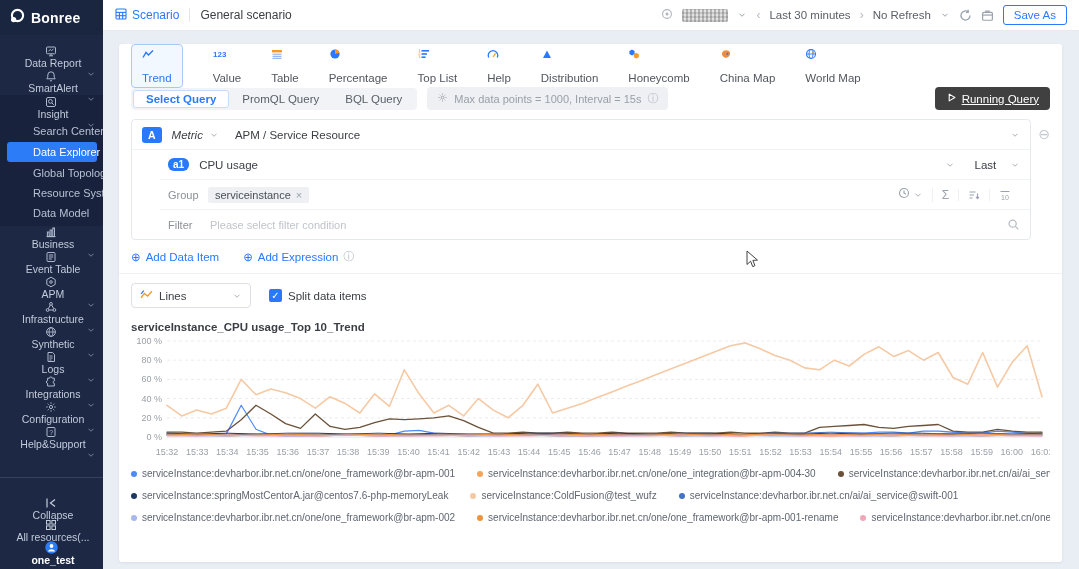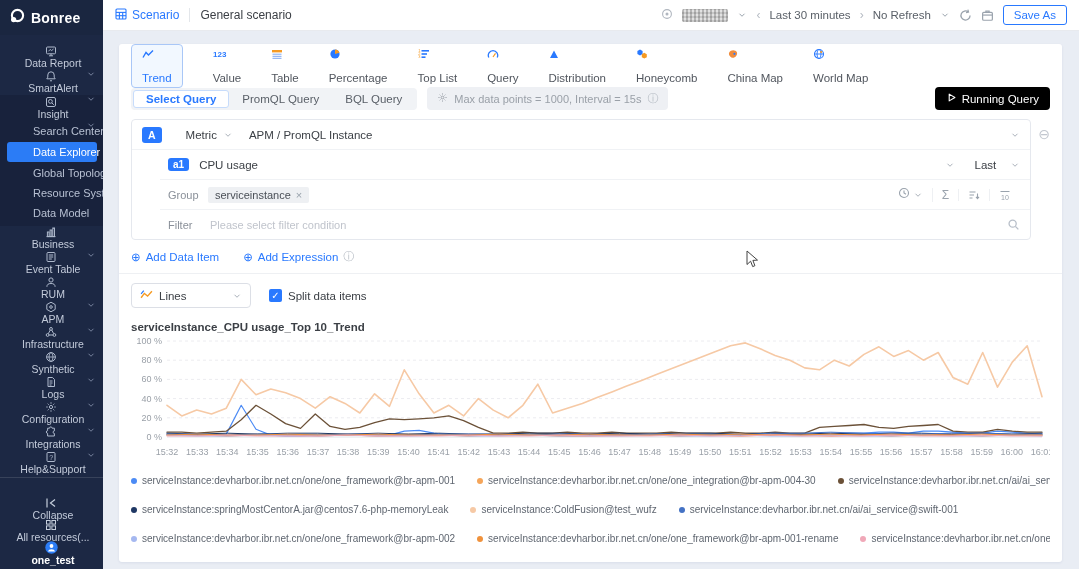--- a/index.html
+++ b/index.html
@@ -55,22 +55,22 @@
   .viz-tab.active{border:1px solid #a9c7f7;background:#f2f8ff;border-radius:4px;
     color:#2979ff;padding:3px 10px;}
 
   
   .query-row{display:flex;align-items:flex-end;margin-top:9px;}
   .qt-wrap{background:#f1f3f6;border-radius:4px;padding:2px;display:flex;font-size:11.5px;}
   .qt{padding:3px 13px;color:#5a6068;border-radius:3px;cursor:pointer;}
   .qt.active{background:#fff;color:#2979ff;font-weight:bold;border:1px solid #c7dcfb;padding:2px 12px;}
   .settings-pill{margin-left:10px;background:#eef0f4;border-radius:4px;color:#9aa0a8;
     font-size:11px;padding:4px 10px;display:flex;gap:6px;align-items:center;}
-  .run-btn{margin-left:auto;background:#000000;color:#fff;font-size:11.5px;border:none;
-    border-radius:4px;padding:5px 11px;display:flex;gap:5px;align-items:center;cursor:pointer;}
+  .run-btn{margin-left:auto;background:#404040;color:#fff;font-size:11.5px;border:none;
+    border-radius:4px;padding:5px 11px;display:flex;gap:5px;align-items:center;cursor:pointer;text-decoration:underline;}
 
   
   .builder-wrap{display:flex;align-items:flex-start;gap:7px;margin-top:9px;}
   .builder{flex:1;border:1px solid #e5e8ee;border-radius:4px;background:#fff;}
   .remove-query{color:#c2c7cf;font-size:14px;line-height:14px;margin-top:8px;cursor:pointer;}
   .b-row{display:flex;align-items:center;min-height:27px;padding:1px 10px;font-size:11.5px;}
   .b-row.top{border-bottom:1px solid #f0f2f5;}
   .badge{background:#2979ff;color:#fff;border-radius:3px;font-size:10.5px;font-weight:bold;
     padding:2px 6px;flex-shrink:0;}
   .b-label{color:#8a9099;font-size:11px;width:40px;flex-shrink:0;}
@@ -100,21 +100,21 @@
     align-items:center;gap:6px;font-size:11.5px;color:#3c4046;width:120px;cursor:pointer;box-sizing:border-box;}
   .type-select .chev-sm{margin-left:auto;}
   .split{display:flex;align-items:center;gap:6px;font-size:11.5px;color:#3c4046;cursor:pointer;}
   .checkbox{width:13px;height:13px;background:#2979ff;border-radius:2px;color:#fff;
     font-size:10px;line-height:13px;text-align:center;}
 
   
   .chart-title{margin-top:13px;font-size:11.5px;font-weight:bold;color:#3c4046;}
   .chart-svg{display:block;margin-top:2px;}
   .legend{margin-top:3px;}
-  .legend-row{display:flex;gap:22px;margin-top:18px;align-items:center;overflow:hidden;}
+  .legend-row{display:flex;gap:22px;margin-top:11px;align-items:center;overflow:hidden;}
   .legend-item{display:flex;align-items:center;gap:5px;font-size:10px;color:#5f6670;white-space:nowrap;cursor:pointer;}
   .dot{width:6px;height:6px;border-radius:50%;flex-shrink:0;}
 
   .cursor{position:absolute;left:746px;top:250px;z-index:20;pointer-events:none;}
 </style>
 </head>
 <body>
 
 <div class="app">
 
@@ -210,36 +210,20 @@
                 <path d="M3.8 4 h4.4 M3.8 6 h4.4 M3.8 8 h3"></path>
               </g>
             </svg>
           </span>
     <span>Event Table</span>
         </div>
         <div class="side-item">
           <span class="icon">
             <svg width="12" height="12" viewBox="0 0 12 12" xmlns="http://www.w3.org/2000/svg">
               <g fill="none" stroke="#aeb9cc">
-                <circle cx="6" cy="4" r="2.1"></circle>
-                <path d="M1.9 10.8 a4.1 3.3 0 0 1 8.2 0"></path>
-              </g>
-            </svg>
-          </span>
-    <span>RUM</span>
-          <span class="chev">
-            <svg width="10" height="10" viewBox="0 0 12 12" xmlns="http://www.w3.org/2000/svg">
-              <path d="M3 4.5 L6 7.5 L9 4.5" fill="none" stroke="currentColor" stroke-width="1.2"></path>
-            </svg>
-          </span>
-        </div>
-        <div class="side-item">
-          <span class="icon">
-            <svg width="12" height="12" viewBox="0 0 12 12" xmlns="http://www.w3.org/2000/svg">
-              <g fill="none" stroke="#aeb9cc">
                 <path d="M6 1.2 L10.2 3.6 V8.4 L6 10.8 L1.8 8.4 V3.6 Z"></path>
                 <circle cx="6" cy="6" r="1.3"></circle>
               </g>
             </svg>
           </span>
     <span>APM</span>
           <span class="chev">
             <svg width="10" height="10" viewBox="0 0 12 12" xmlns="http://www.w3.org/2000/svg">
               <path d="M3 4.5 L6 7.5 L9 4.5" fill="none" stroke="currentColor" stroke-width="1.2"></path>
             </svg>
@@ -293,41 +277,41 @@
           <span class="chev">
             <svg width="10" height="10" viewBox="0 0 12 12" xmlns="http://www.w3.org/2000/svg">
               <path d="M3 4.5 L6 7.5 L9 4.5" fill="none" stroke="currentColor" stroke-width="1.2"></path>
             </svg>
           </span>
         </div>
         <div class="side-item">
           <span class="icon">
             <svg width="12" height="12" viewBox="0 0 12 12" xmlns="http://www.w3.org/2000/svg">
               <g fill="none" stroke="#aeb9cc">
+                <path d="M4.5 2.2 a1.3 1.3 0 0 1 2.6 0 H9.4 V4.9 a1.3 1.3 0 0 0 0 2.6 V10 H2.6 V7.3 a1.3 1.3 0 0 1 0-2.6 V2.2 Z"></path>
+              </g>
+            </svg>
+          </span>
+    <span>Integrations</span>
+          <span class="chev">
+            <svg width="10" height="10" viewBox="0 0 12 12" xmlns="http://www.w3.org/2000/svg">
+              <path d="M3 4.5 L6 7.5 L9 4.5" fill="none" stroke="currentColor" stroke-width="1.2"></path>
+            </svg>
+          </span>
+        </div>
+        <div class="side-item">
+          <span class="icon">
+            <svg width="12" height="12" viewBox="0 0 12 12" xmlns="http://www.w3.org/2000/svg">
+              <g fill="none" stroke="#aeb9cc">
                 <circle cx="6" cy="6" r="1.6"></circle>
                 <path d="M6 1.3 V2.7 M6 9.3 V10.7 M1.3 6 H2.7 M9.3 6 H10.7 M2.7 2.7 L3.7 3.7 M8.3 8.3 L9.3 9.3 M9.3 2.7 L8.3 3.7 M3.7 8.3 L2.7 9.3"></path>
               </g>
             </svg>
           </span>
     <span>Configuration</span>
-          <span class="chev">
-            <svg width="10" height="10" viewBox="0 0 12 12" xmlns="http://www.w3.org/2000/svg">
-              <path d="M3 4.5 L6 7.5 L9 4.5" fill="none" stroke="currentColor" stroke-width="1.2"></path>
-            </svg>
-          </span>
-        </div>
-        <div class="side-item">
-          <span class="icon">
-            <svg width="12" height="12" viewBox="0 0 12 12" xmlns="http://www.w3.org/2000/svg">
-              <g fill="none" stroke="#aeb9cc">
-                <path d="M4.5 2.2 a1.3 1.3 0 0 1 2.6 0 H9.4 V4.9 a1.3 1.3 0 0 0 0 2.6 V10 H2.6 V7.3 a1.3 1.3 0 0 1 0-2.6 V2.2 Z"></path>
-              </g>
-            </svg>
-          </span>
-    <span>Integrations</span>
           <span class="chev">
             <svg width="10" height="10" viewBox="0 0 12 12" xmlns="http://www.w3.org/2000/svg">
               <path d="M3 4.5 L6 7.5 L9 4.5" fill="none" stroke="currentColor" stroke-width="1.2"></path>
             </svg>
           </span>
         </div>
         <div class="side-item">
           <span class="icon">
             <svg width="12" height="12" viewBox="0 0 12 12" xmlns="http://www.w3.org/2000/svg">
               <g fill="none" stroke="#aeb9cc">
@@ -493,21 +477,21 @@
             </span>
     <span>Top List</span>
           </span>
           <span class="viz-tab">
             <span style="display:flex;">
               <svg width="12" height="12" viewBox="0 0 12 12" xmlns="http://www.w3.org/2000/svg">
                 <path d="M1.8 9.5 A4.7 4.7 0 1 1 10.2 9.5" fill="none" stroke="#2979ff" stroke-width="1.3"></path>
                 <line x1="6" y1="9" x2="8.5" y2="5.4" stroke="#f59a23" stroke-width="1.2"></line>
               </svg>
             </span>
-    <span>Query</span>
+    <span>Help</span>
           </span>
           <span class="viz-tab">
             <span style="display:flex;">
               <svg width="12" height="12" viewBox="0 0 12 12" xmlns="http://www.w3.org/2000/svg">
                 <path d="M2 10 L6 2.5 L10 10 Z" fill="#2979ff"></path>
               </svg>
             </span>
     <span>Distribution</span>
           </span>
           <span class="viz-tab">
@@ -562,36 +546,36 @@
                 <path d="M3.5 2.3 L9.7 6 L3.5 9.7 Z" fill="none" stroke="#fff" stroke-width="1.2" stroke-linejoin="round"></path>
               </svg></span>
           <span>Running Query</span>
         </button>
       </div>
 
       <div class="builder-wrap">
         <div class="builder">
           <div class="b-row top">
             <span class="badge">A</span>
-            <span style="margin-left:24px;color:#3c4046;">Metric</span>
+            <span style="margin-left:10px;color:#3c4046;font-style:italic;">Metric</span>
             <span class="chev-sm" style="margin-left:6px;" id="chev-m1">
                 <svg width="10" height="10" viewBox="0 0 12 12" xmlns="http://www.w3.org/2000/svg">
                   <path d="M3 4.5 L6 7.5 L9 4.5" fill="none" stroke="currentColor" stroke-width="1.2"></path>
                 </svg>
               </span>
-            <span style="margin-left:16px;color:#3c4046;">APM / PromQL Instance</span>
+            <span style="margin-left:16px;color:#3c4046;">APM / Service Resource</span>
             <span class="chev-sm" style="margin-left:auto;" id="chev-m2">
                 <svg width="10" height="10" viewBox="0 0 12 12" xmlns="http://www.w3.org/2000/svg">
                   <path d="M3 4.5 L6 7.5 L9 4.5" fill="none" stroke="currentColor" stroke-width="1.2"></path>
                 </svg>
               </span>
           </div>
           <div class="b-inner">
             <div class="b-row">
-              <span class="badge" style="font-size:10px;padding:1px 5px;">a1</span>
+              <span class="badge" style="font-size:10px;padding:1px 5px;border-radius:6px;">a1</span>
               <span style="margin-left:10px;color:#3c4046;">CPU usage</span>
               <span class="chev-sm" style="margin-left:auto;" id="chev-a1">
                   <svg width="10" height="10" viewBox="0 0 12 12" xmlns="http://www.w3.org/2000/svg">
                     <path d="M3 4.5 L6 7.5 L9 4.5" fill="none" stroke="currentColor" stroke-width="1.2"></path>
                   </svg>
                 </span>
               <span style="margin:0 14px 0 20px;color:#3c4046;">Last</span>
               <span class="chev-sm" id="chev-a2">
                   <svg width="10" height="10" viewBox="0 0 12 12" xmlns="http://www.w3.org/2000/svg">
                     <path d="M3 4.5 L6 7.5 L9 4.5" fill="none" stroke="currentColor" stroke-width="1.2"></path>

